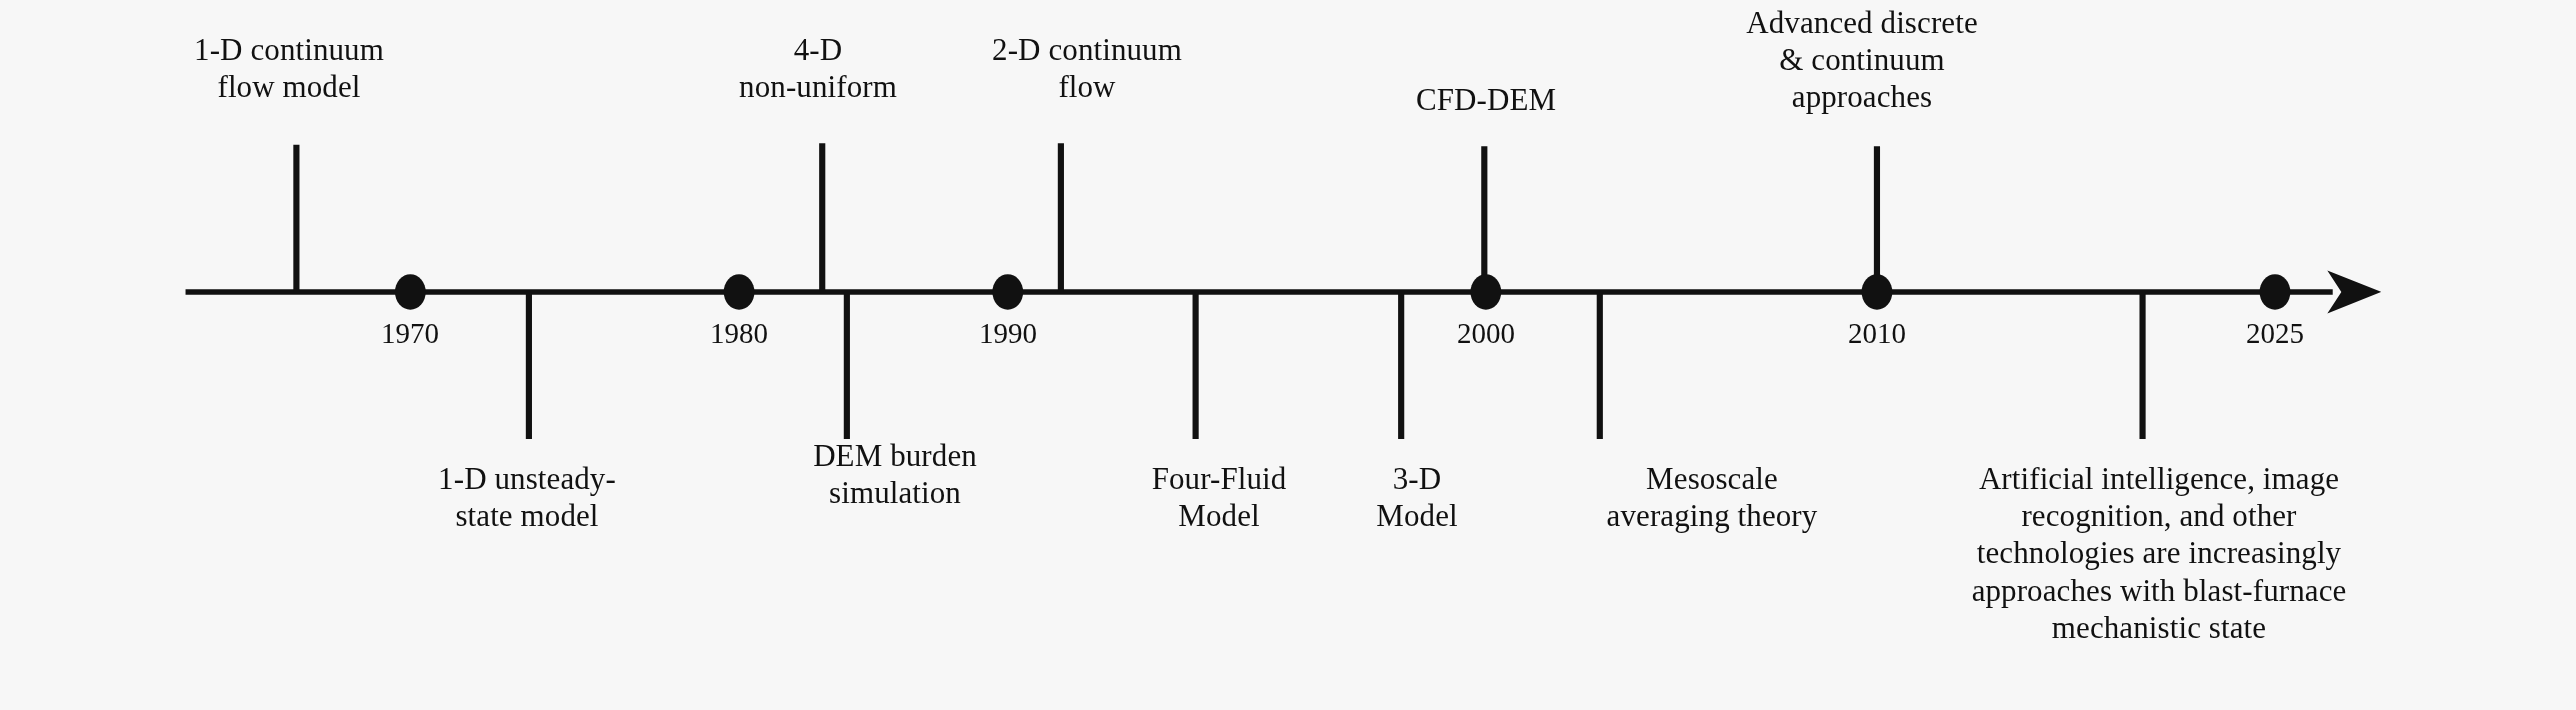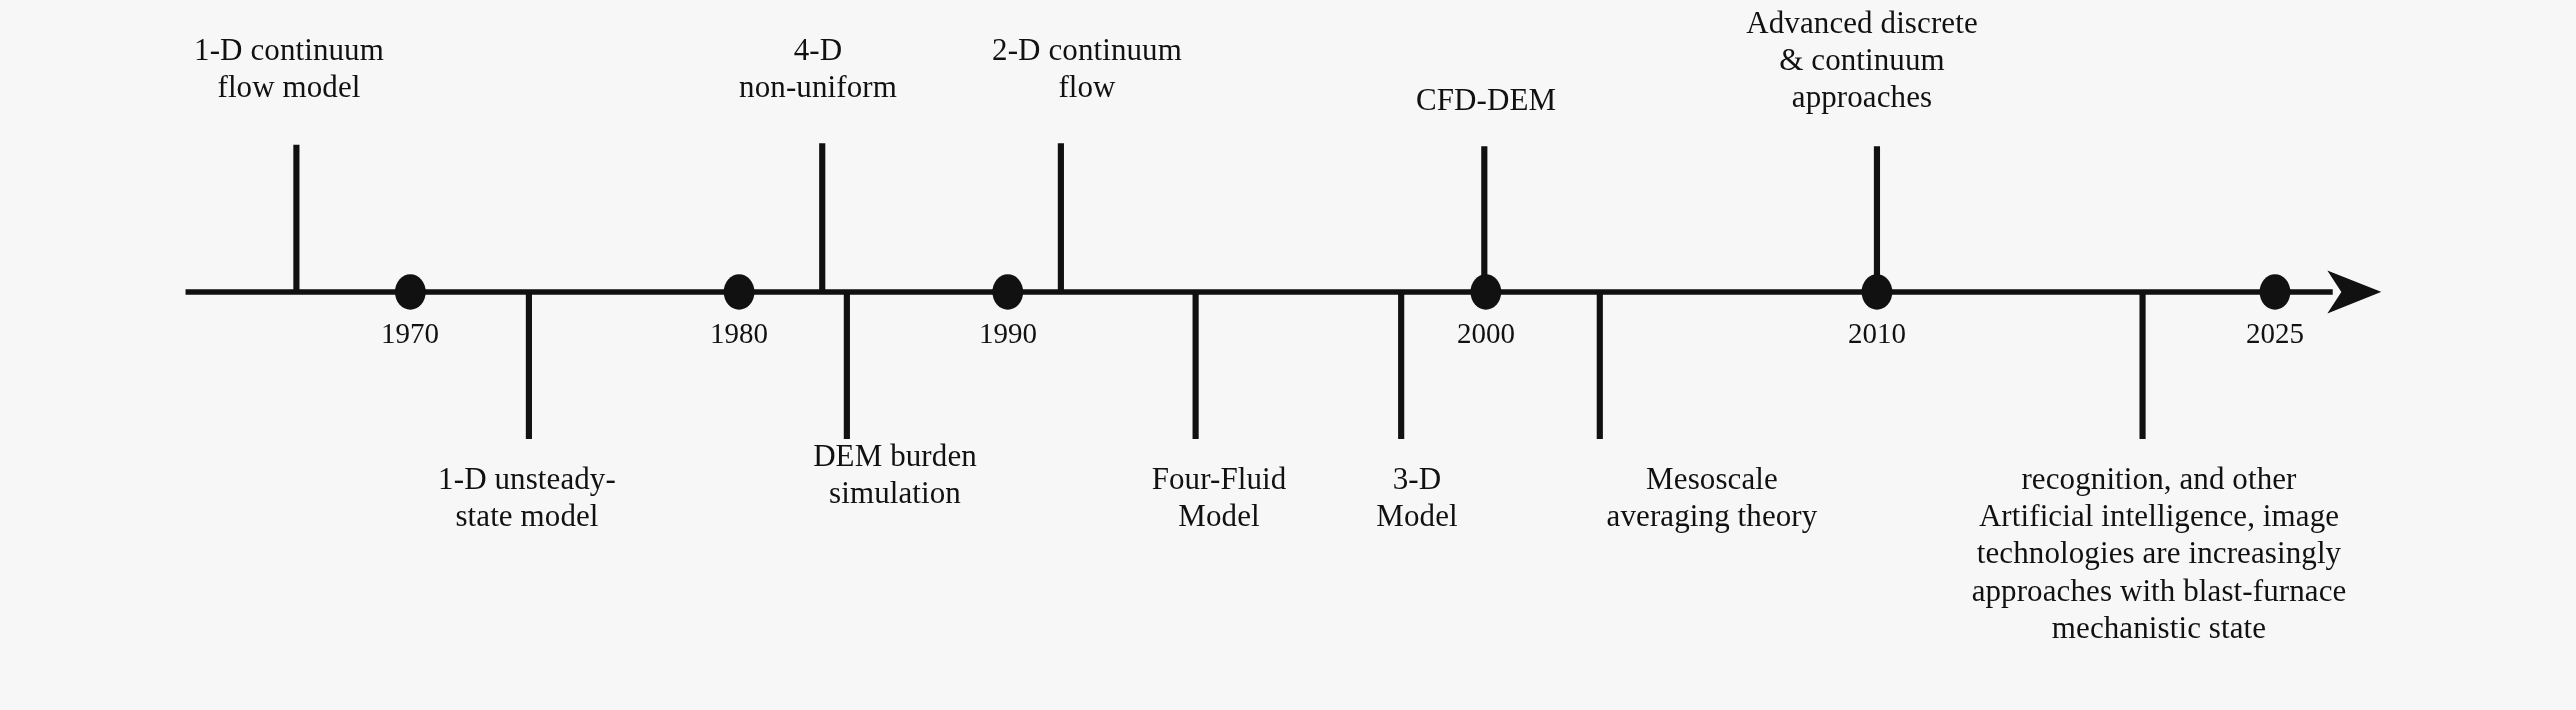--- a/index.html
+++ b/index.html
@@ -91,17 +91,17 @@
       <div class="label above-label" style="left: 289px; top: 31px;"><div>1-D continuum</div><div>flow model</div></div>
       <div class="label above-label" style="left: 818px; top: 31px;"><div>4-D</div><div>non-uniform</div></div>
       <div class="label above-label" style="left: 1087px; top: 31px;"><div>2-D continuum</div><div>flow</div></div>
       <div class="label above-label" style="left: 1486px; top: 81px;"><div>CFD-DEM</div></div>
       <div class="label above-label" style="left: 1862px; top: 3.8px;"><div>Advanced discrete</div><div>&amp; continuum</div><div>approaches</div></div>
       <div class="label below-label" style="left: 527px; top: 460px;"><div>1-D unsteady-</div><div>state model</div></div>
       <div class="label below-label" style="left: 895px; top: 437px;"><div>DEM burden</div><div>simulation</div></div>
       <div class="label below-label" style="left: 1219px; top: 460px;"><div>Four-Fluid</div><div>Model</div></div>
       <div class="label below-label" style="left: 1417px; top: 460px; text-align: center;"><div>3-D</div><div>Model</div></div>
       <div class="label below-label" style="left: 1678px; top: 460px; margin-left: 34px;"><div>Mesoscale</div><div>averaging theory</div></div>
-      <div class="label below-label" style="left: 2159px; top: 460px;"><div>recognition, and other</div><div>Artificial intelligence, image</div><div>technologies are increasingly</div><div>approaches with blast-furnace</div><div>mechanistic state</div></div>
+      <div class="label below-label" style="left: 2159px; top: 460px;"><div>Artificial intelligence, image</div><div>recognition, and other</div><div>technologies are increasingly</div><div>approaches with blast-furnace</div><div>mechanistic state</div></div>
     </div>
 
 </div>
 
 
 </body></html>

